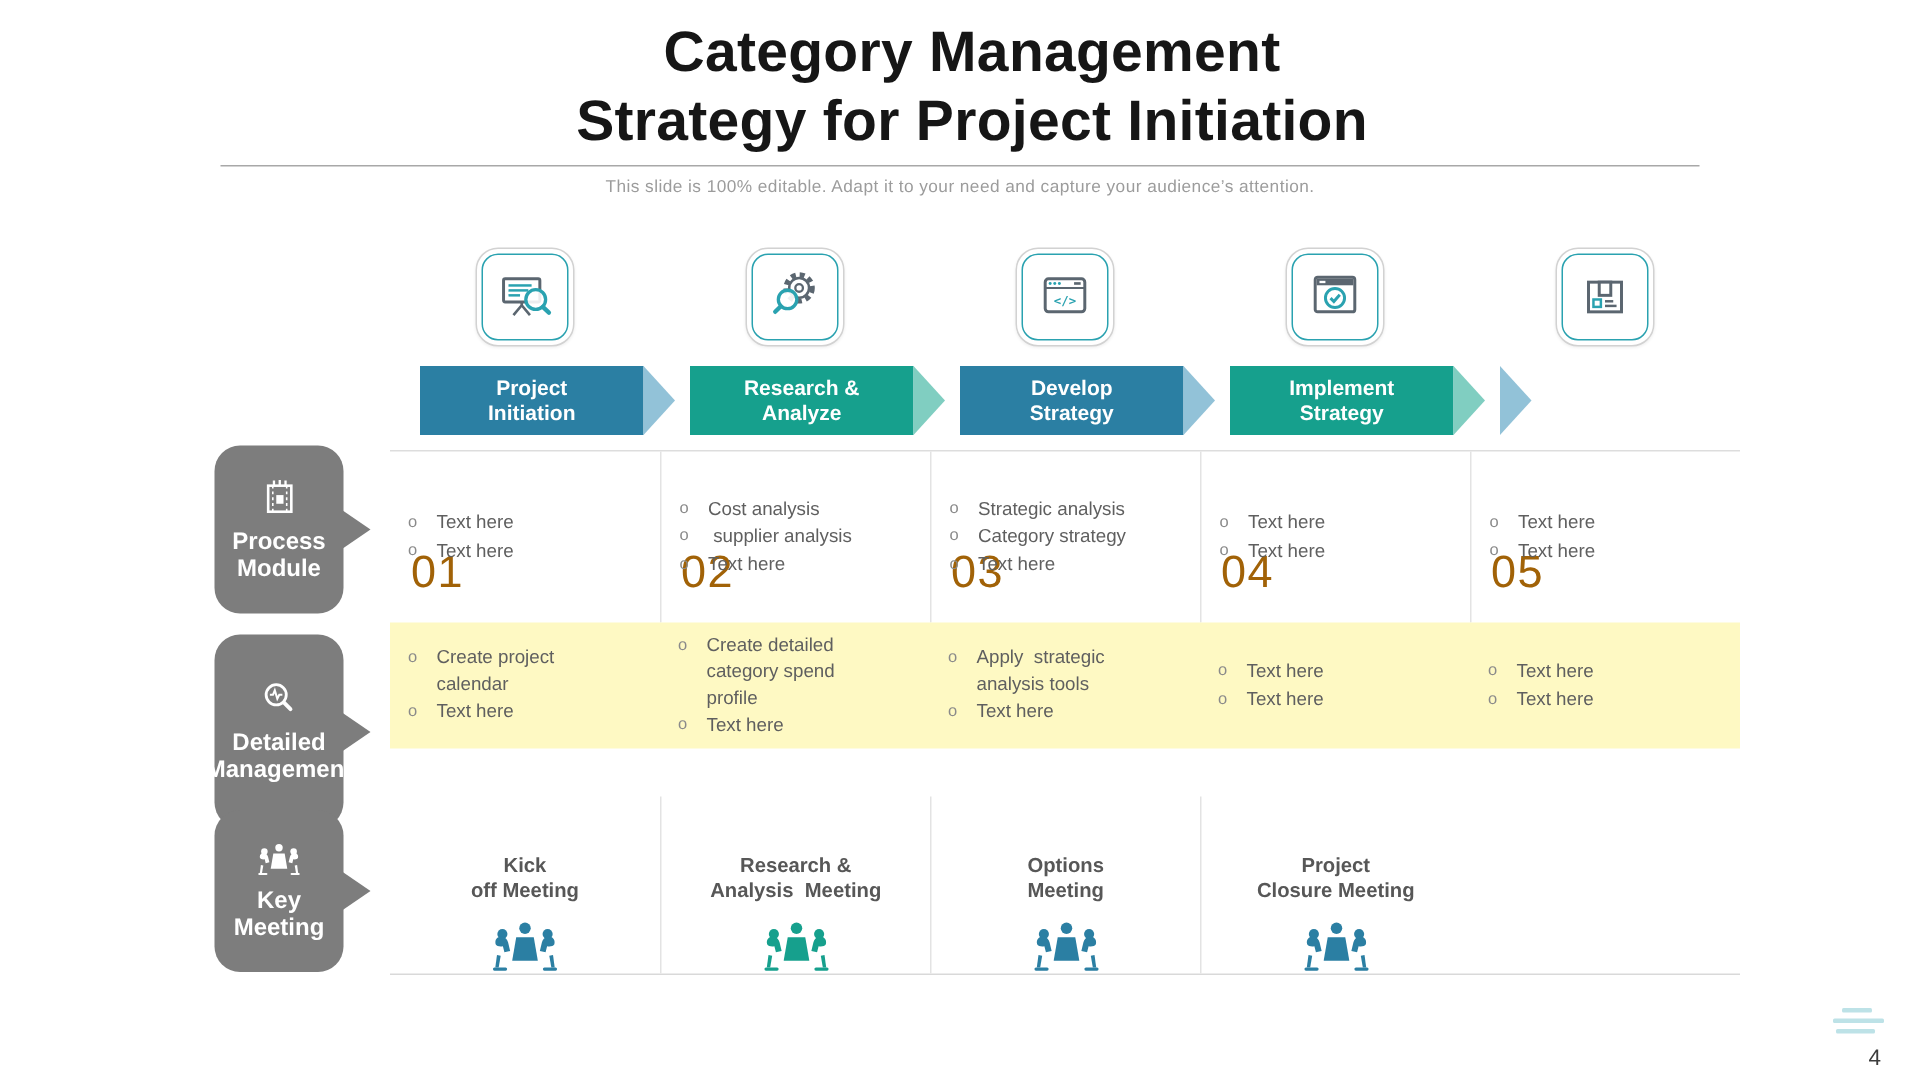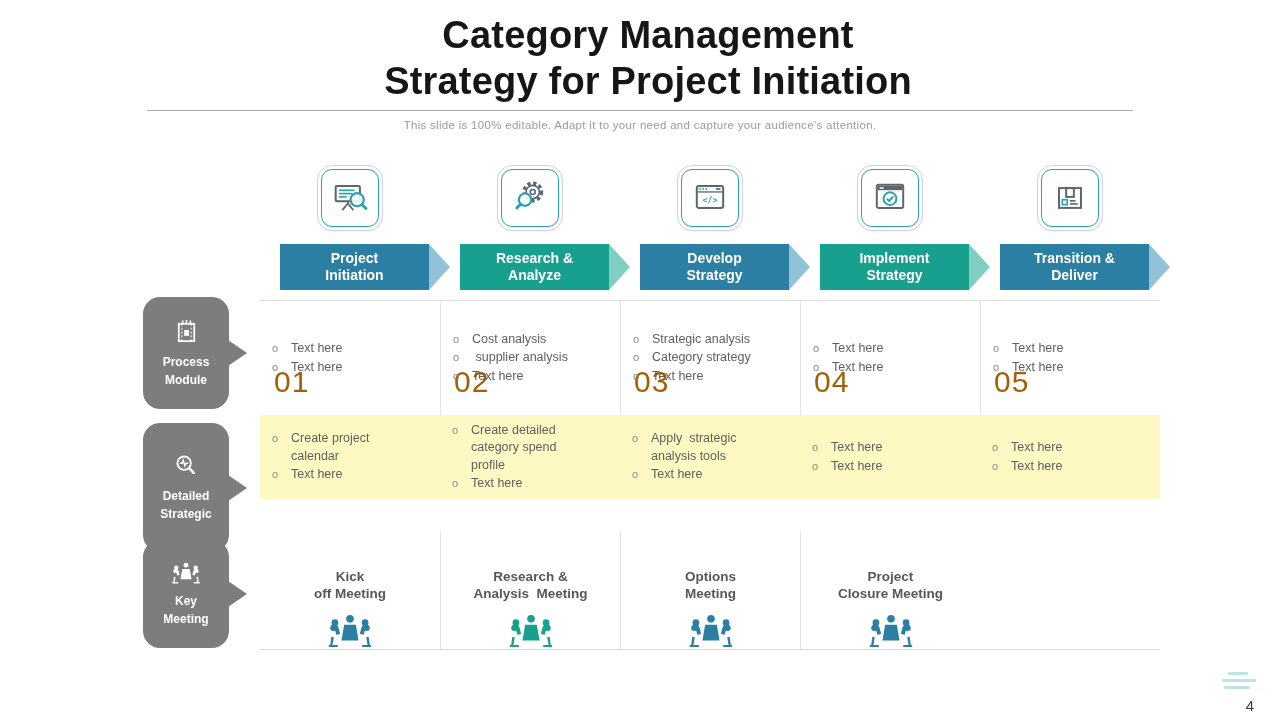--- a/index.html
+++ b/index.html
@@ -33,21 +33,21 @@
   .teal  .arrow-body { background:#16a08d; }
   .teal  .arrow-head { border-left:21px solid #80cec1; }
   .blue-ic { color:#2b7fa3; } .teal-ic { color:#16a08d; }
   
   .side-label { position:absolute; left:143px; width:86px; background:#7d7d7d; border-radius:17px;
                 color:#fff; display:flex; flex-direction:column; align-items:center; justify-content:center;
                 gap:7px; text-align:center; }
   .side-label::after { content:""; position:absolute; right:-18px; top:50%; margin-top:-13px;
                 width:0; height:0; border-top:13px solid transparent; border-bottom:13px solid transparent;
                 border-left:19px solid #7d7d7d; }
-  .side-label .lbl { font-weight:700; font-size:12px; line-height:18px; }
+  .side-label .lbl { font-weight:700; font-size:16px; line-height:18px; }
   
   .grid-row { position:absolute; left:260px; width:900px; display:grid;
               grid-template-columns:repeat(5,180px); }
   .row-top-line { position:absolute; left:260px; top:300px; width:900px; height:1px; background:#dddddd; }
   .row1 { top:301px; height:114px; }
   .row2 { top:415px; height:84px; background:#fef9c3; }
   .row3 { top:531px; height:119px; border-bottom:1px solid #d9d9d9; }
   .row1 .cell, .row3 .cell { border-left:1px solid #e3e3e3; }
   .row1 .cell:first-child, .row3 .cell:first-child { border-left:none; }
   .cell { display:flex; flex-direction:column; justify-content:center; }
@@ -176,24 +176,20 @@
     <svg width="44" height="44" viewBox="0 0 40 40">
       <rect x="10" y="11" width="20" height="18" fill="#fff" stroke="#5b6670" stroke-width="1.8"></rect>
       <rect x="16.5" y="11" width="7" height="8" fill="#fff" stroke="#5b6670" stroke-width="1.8"></rect>
       <rect x="13" y="21.5" width="4.5" height="4.5" fill="none" stroke="#2aa2b0" stroke-width="1.5"></rect>
       <line x1="20" y1="22.6" x2="25" y2="22.6" stroke="#5b6670" stroke-width="1.5"></line>
       <line x1="20" y1="25.4" x2="27" y2="25.4" stroke="#5b6670" stroke-width="1.5"></line>
     </svg>
   </div>
     </div>
   <div class="arrow blue">
-    <div class="arrow-body">
-      <span>Transition &amp;</span>
-      <span>Deliver</span>
-    </div>
       <div class="arrow-head"></div>
   </div>
 </div>
 
 <div class="side-label" style="top:297px;height:112px">
   <svg width="27" height="29" viewBox="0 0 28 30">
     <line x1="10" y1="3.5" x2="10" y2="7" stroke="#fff" stroke-width="1.6"></line>
     <line x1="14" y1="3" x2="14" y2="7" stroke="#fff" stroke-width="1.6"></line>
     <line x1="18" y1="3.5" x2="18" y2="7" stroke="#fff" stroke-width="1.6"></line>
     <rect x="6" y="7" width="16" height="18" fill="none" stroke="#fff" stroke-width="1.8"></rect>
@@ -207,21 +203,21 @@
   </div>
 </div>
 <div class="side-label" style="top:423px;height:129px">
   <svg width="28" height="28" viewBox="0 0 30 30">
     <circle cx="13" cy="12" r="7.2" fill="none" stroke="#fff" stroke-width="2"></circle>
     <path d="M8.5,12 h2.2 l1.3,-3.2 l1.8,6 l1.4,-2.8 h2.2" fill="none" stroke="#fff" stroke-width="1.5"></path>
     <line x1="18.6" y1="17.6" x2="23.2" y2="22.2" stroke="#fff" stroke-width="2.8" stroke-linecap="round"></line>
   </svg>
   <div class="lbl">
     <div>Detailed</div>
-    <div>Strategic</div>
+    <div>Management</div>
   </div>
 </div>
 <div class="side-label" style="top:540px;height:108px">
   <svg width="32" height="24" viewBox="0 0 44 32" fill="#fff">
     <circle cx="22" cy="5.2" r="3.4"></circle>
     <path d="M16.8,10.5 h10.4 l2.4,14 h-15.2 z"></path>
     <g>
       <circle cx="8.6" cy="8.6" r="3"></circle>
       <path d="M4.6,14.6 c-0.8,-3 1.6,-5 4.2,-4.4 c1.6,0.4 2.8,1.7 3.2,3.4 l1.2,5 l-3.4,0.8 l-0.9,-3.6 c-1.8,0.4 -3.7,-0.1 -4.3,-1.2 z"></path>
       <path d="M7.6,21.5 l-1.2,7 h-2 l1,-7.5 z"></path>

